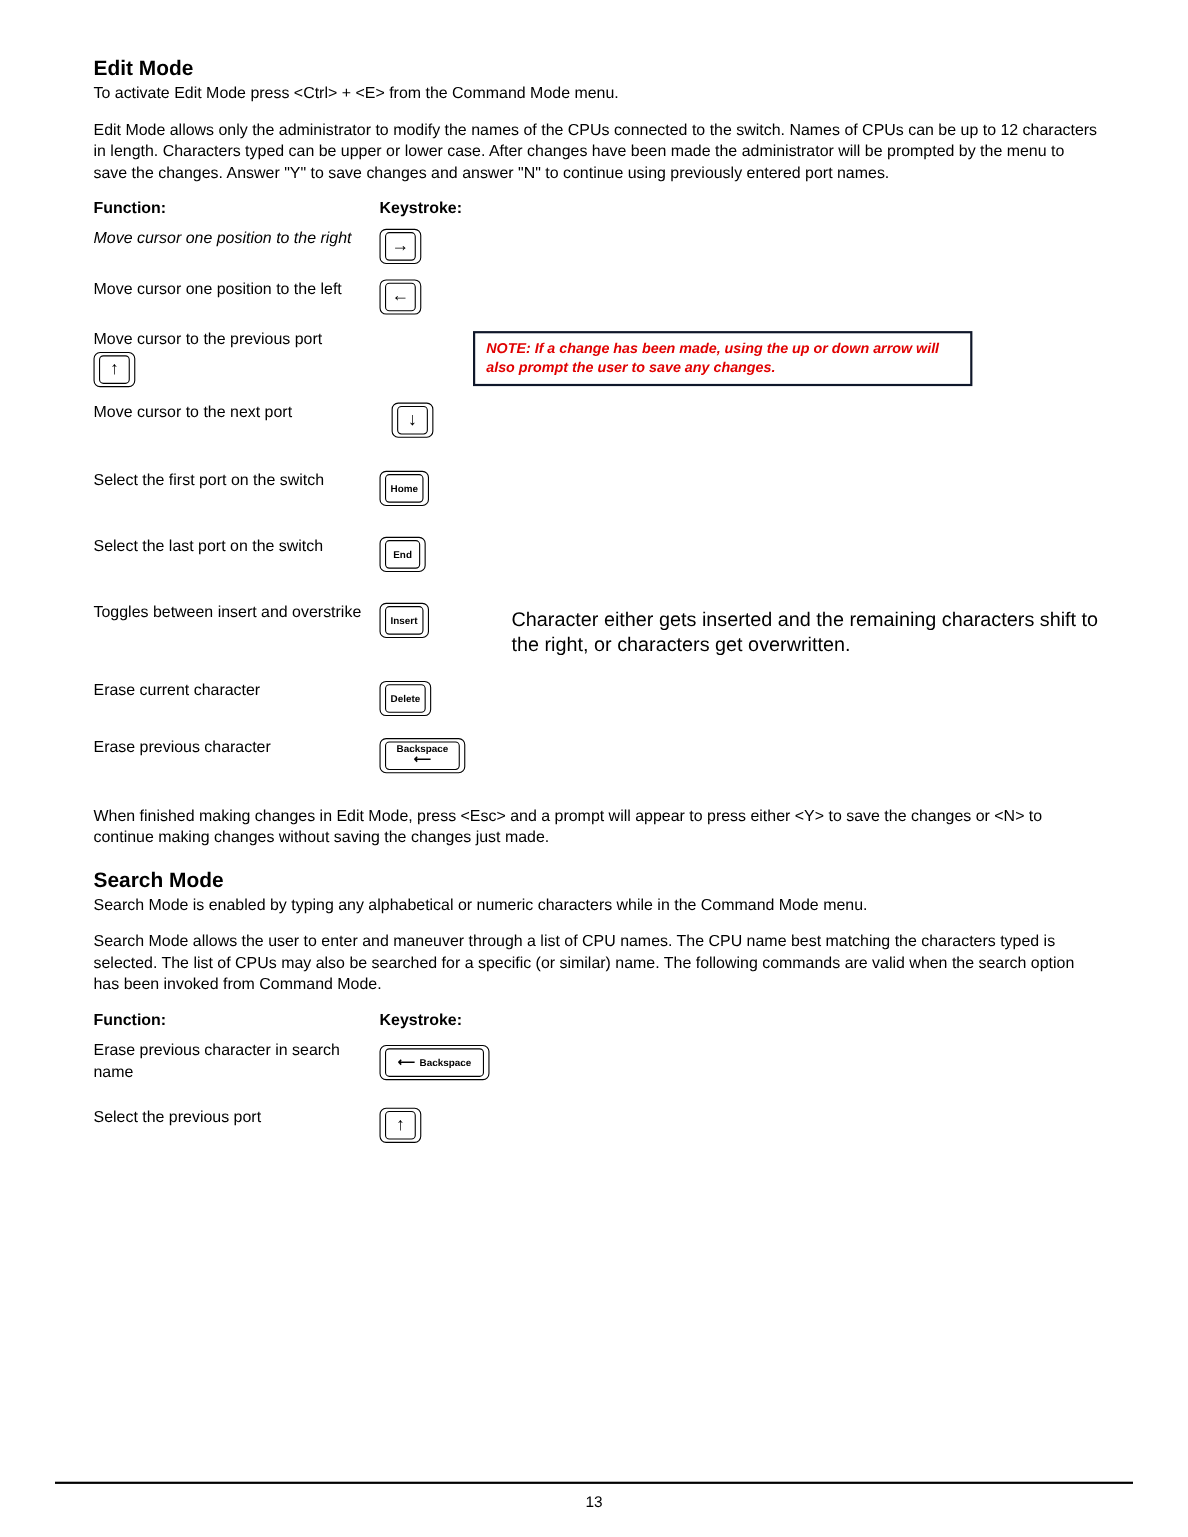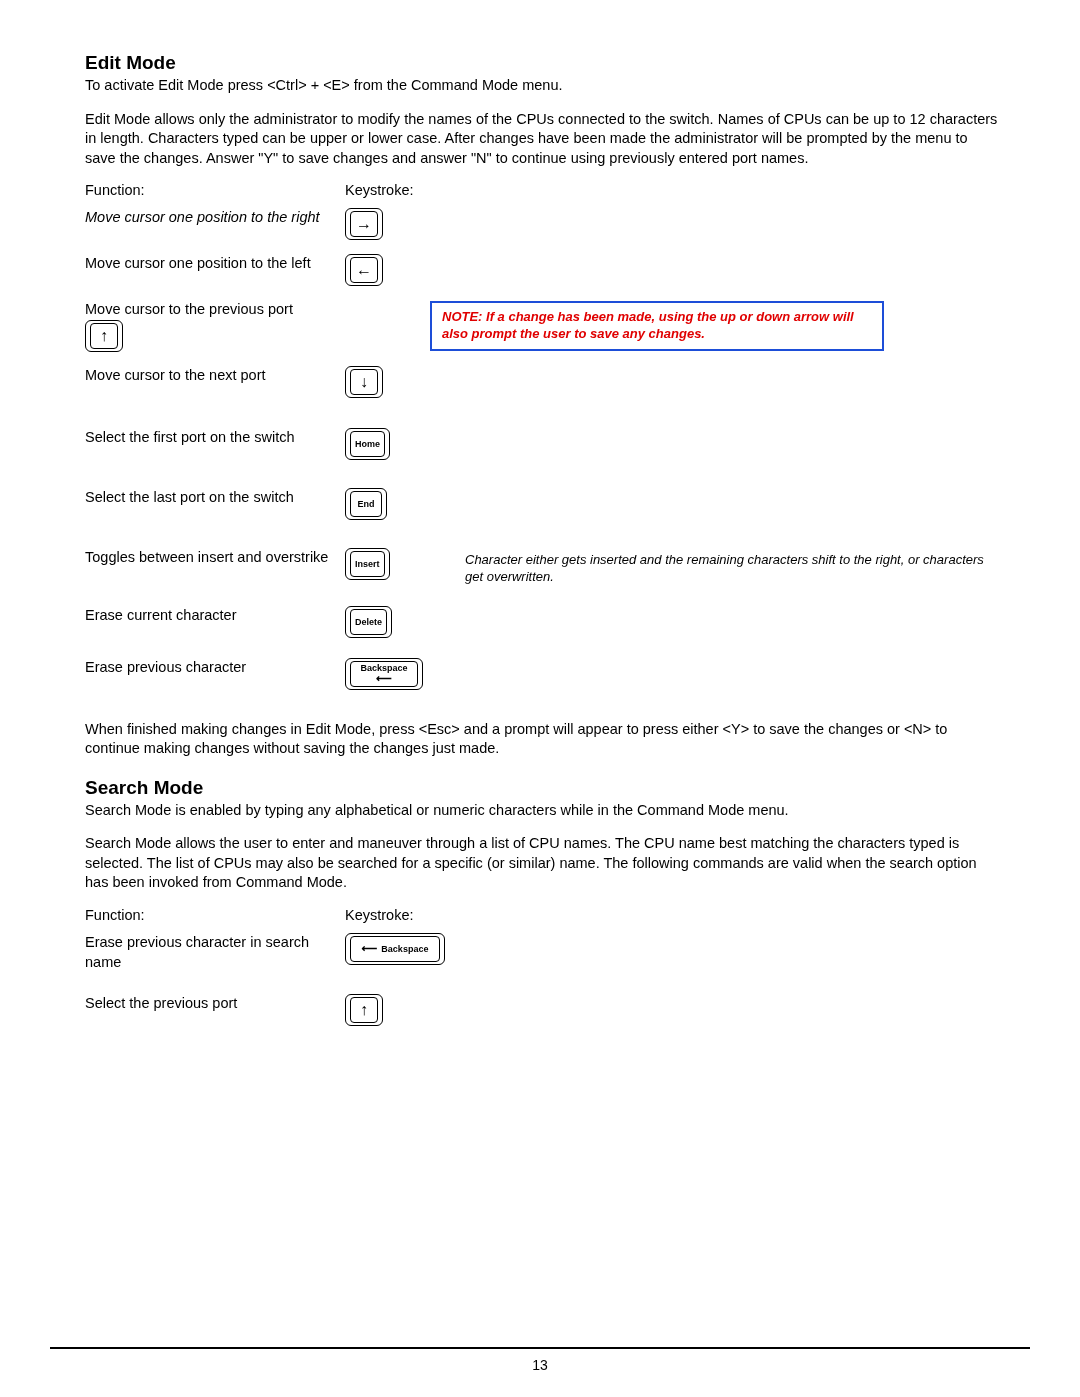--- a/index.html
+++ b/index.html
@@ -21,36 +21,36 @@
     font-weight: bold;
     margin: 0 0 2px 0;
   }
   p {
     font-size: 14.5px;
     line-height: 1.35;
     margin: 0 0 14px 0;
   }
   .col-headers {
     display: flex;
-    font-weight: normal;
+    font-weight: bold;
     font-size: 14.5px;
     margin-top: 14px;
     margin-bottom: 10px;
   }
   .col-headers .fn { width: 260px; }
   .col-headers .ks { width: 200px; }
   .row {
     display: flex;
     align-items: flex-start;
     margin-bottom: 18px;
     font-size: 14.5px;
   }
   .row .fn { width: 260px; line-height: 1.35; }
   .row .ks { width: 120px; display:flex; justify-content:flex-start; }
-  .row .note { flex: 1; font-size: 13px; line-height: 1.3; padding-top:4px;font-style:italic; }
+  .row .note { flex: 1; font-size: 18px; line-height: 1.3; padding-top:4px; }
   .key {
     display: inline-flex;
     align-items: center;
     justify-content: center;
     border: 1.5px solid #000;
     border-radius: 6px;
     min-width: 32px;
     height: 32px;
     padding: 2px 4px;
     box-sizing: border-box;
@@ -71,21 +71,21 @@
     box-sizing: border-box;
   }
   .key-wide { min-width: 42px; }
   .key-xwide { min-width: 78px; }
   .key-xxwide { min-width: 100px; }
   .arrow {
     font-size: 16px;
     font-weight: bold;
   }
   .note-box {
-    border: 2px solid #1d4ed8;
+    border: 2px solid #0f172a;
     padding: 6px 10px;
     font-size: 13px;
     font-weight: bold;
     font-style: italic;
     color: #e00000;
     line-height: 1.3;
     width: 430px;
   }
   .note-pos {
     position: absolute;
@@ -150,21 +150,21 @@
       <div class="row" style="margin-bottom: 14px; flex-direction: column;">
         <div class="fn">Move cursor to the previous port</div>
         <div class="ks">
           <span class="key" style="width: 38px; height: 32px;">
             <span class="inner">
               <span class="arrow">↑</span>
             </span>
           </span>
         </div>
       </div>
-      <div class="row" style="margin-bottom: 30px;">
+      <div class="row" style="margin-bottom: 30px; gap: 11px;">
         <div class="fn">Move cursor to the next port</div>
         <div class="ks">
           <span class="key" style="width: 38px; height: 32px;">
             <span class="inner">
               <span class="arrow">↓</span>
             </span>
           </span>
         </div>
       </div>
       <div class="row" style="margin-bottom: 28px;">
@@ -224,21 +224,21 @@
   <h2 style="margin-top:18px;">Search Mode</h2>
   <p>Search Mode is enabled by typing any alphabetical or numeric characters while in the Command Mode menu.</p>
   <p>Search Mode allows the user to enter and maneuver through a list of CPU names. The CPU name best matching the characters typed is selected. The list of CPUs may also be searched for a specific (or similar) name. The following commands are valid when the search option has been invoked from Command Mode.</p>
 
   <div class="col-headers">
     <div class="fn">Function:</div>
     <div class="ks">Keystroke:</div>
   </div>
 
   <div id="search-rows">
-      <div class="row" style="margin-bottom: 22px;">
+      <div class="row" style="margin-bottom: 22px; align-items: center;">
         <div class="fn">Erase previous character in search name</div>
         <div class="ks">
           <span class="key key-xxwide">
             <span class="inner">
               <span style="display:flex;align-items:center;gap:4px;">
                 <span class="bksp-arrow">⟵</span>
                 <span>Backspace</span>
               </span>
             </span>
           </span>

